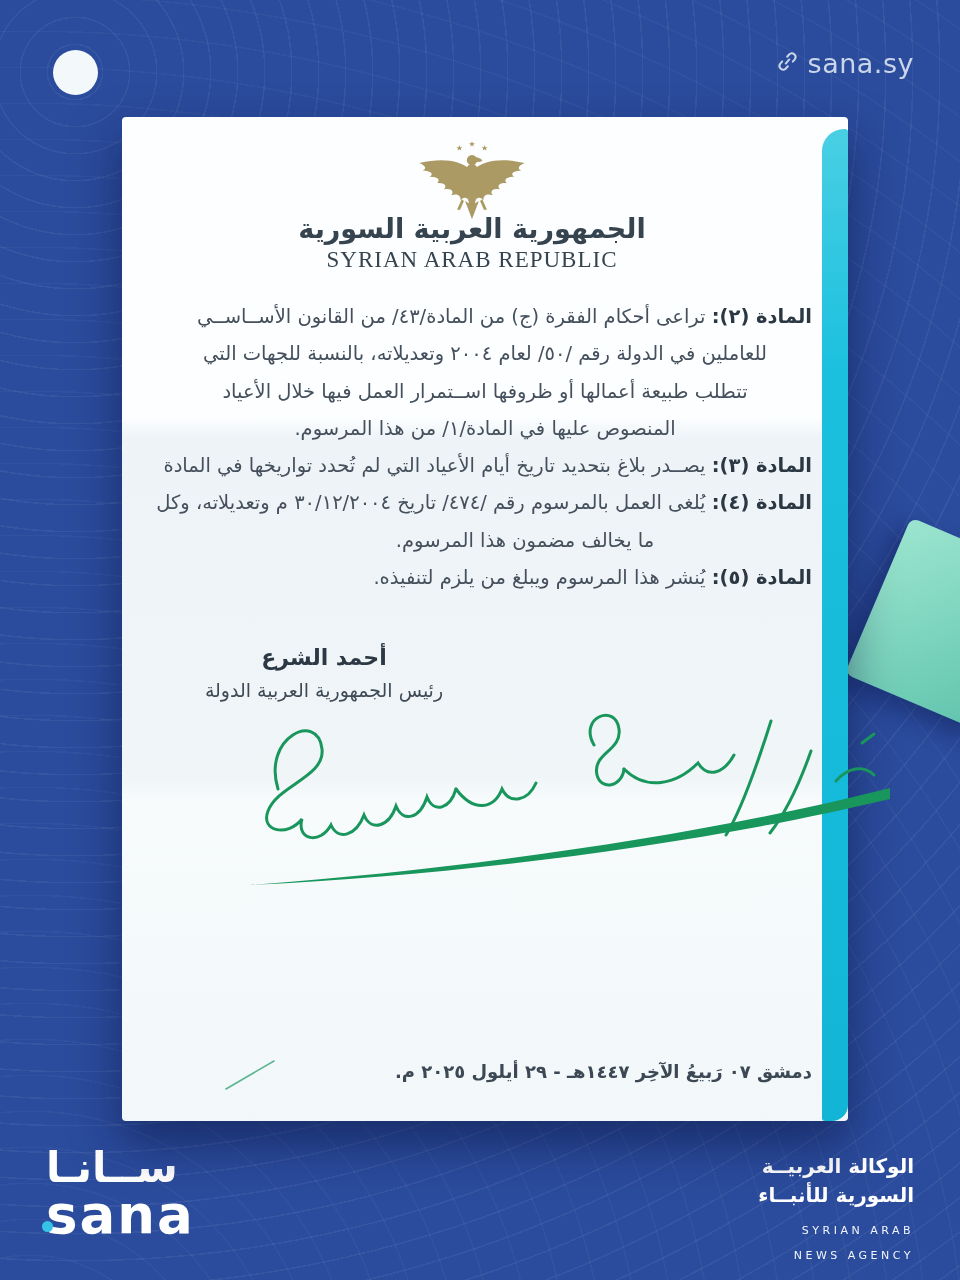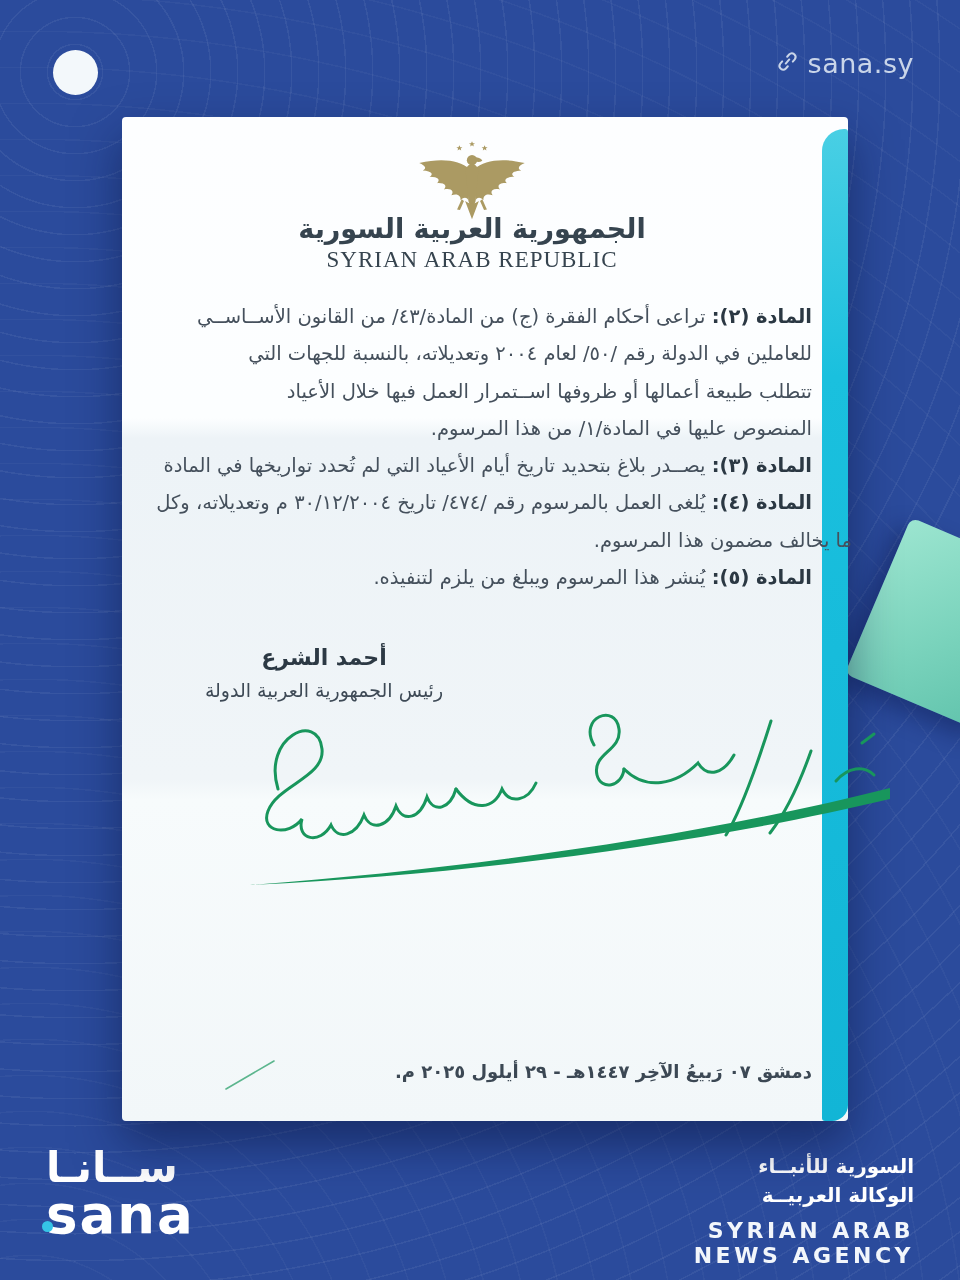--- a/index.html
+++ b/index.html
@@ -34,41 +34,41 @@
   .emblem svg{width:132px;height:86px;}
   .title-ar{position:absolute;left:0;top:96px;width:700px;text-align:center;
     font-size:27px;font-weight:700;color:#36444f;}
   .title-en{position:absolute;left:0;top:130px;width:700px;text-align:center;
     font-family:"Liberation Serif",serif;font-size:23px;letter-spacing:1px;color:#36444f;}
   
   .articles{position:absolute;left:36px;top:181px;width:654px;direction:rtl;
     font-size:19.5px;color:#45505c;}
   .aline{height:37.3px;line-height:37.3px;white-space:nowrap;}
   .aline.r{text-align:right;}
-  .aline.c{text-align:right;}
+  .aline.c{text-align:center;}
   .aline .lbl{font-weight:700;color:#2b3843;}
   .shift-a6{transform:translateX(-70px);} 
   .shift-a8{transform:translateX(40px);}
   
   .signer{position:absolute;left:62px;top:524px;width:280px;text-align:center;direction:rtl;}
   .signer .name{font-size:22px;font-weight:700;color:#2c3944;line-height:34px;}
   .signer .role{font-size:19px;color:#3e4a56;line-height:30px;}
   .sig-svg{position:absolute;left:104px;top:576px;width:684px;height:222px;}
   .stray-svg{position:absolute;left:100px;top:940px;width:60px;height:36px;opacity:.75;}
   
   .dateline{position:absolute;left:36px;top:944px;width:654px;direction:rtl;text-align:right;
     font-size:18px;font-weight:600;color:#3c4854;}
   
   .sana-logo{position:absolute;left:46px;top:1146px;color:#fff;}
   .sana-logo .ar{font-size:42px;font-weight:700;letter-spacing:1px;line-height:44px;}
   .sana-logo .en{font-size:53px;font-weight:700;letter-spacing:2px;line-height:50px;text-transform:lowercase;}
   .sana-logo .cyan-dot{position:absolute;left:-4px;bottom:8px;width:11px;height:11px;border-radius:50%;background:#35c4e6;}
   .agency{position:absolute;right:46px;top:1152px;text-align:right;color:#fff;direction:rtl;}
   .agency .ar{font-size:20px;font-weight:700;line-height:29px;letter-spacing:.5px;}
-  .agency .en{direction:ltr;font-size:22px;font-weight:700;letter-spacing:3.5px;line-height:25px;color:#f2f6fb;}
+  .agency .en{direction:ltr;font-size:11px;font-weight:400;letter-spacing:3.5px;line-height:25px;color:#f2f6fb;}
   .agency .en-block{margin-top:8px;}
 </style>
 </head>
 <body>
 
 <div class="stage">
 
   <div class="dot-logo"></div>
 
   <div class="site-link">
@@ -151,21 +151,21 @@
     <div class="dateline">دمشق ٠٧ رَبيعُ الآخِر ١٤٤٧هـ - ٢٩ أيلول ٢٠٢٥ م.</div>
   </div>
 
   <div class="sana-logo">
     <div class="ar">ســانـا</div>
     <div class="en">sana</div>
     <div class="cyan-dot"></div>
   </div>
 
   <div class="agency">
+    <div class="ar">الوكالة العربيــة</div>
     <div class="ar">السورية للأنبــاء</div>
-    <div class="ar">الوكالة العربيــة</div>
     <div class="en-block">
       <div class="en">SYRIAN ARAB</div>
       <div class="en">NEWS AGENCY</div>
     </div>
   </div>
 
 </div>
 
 </body></html>

